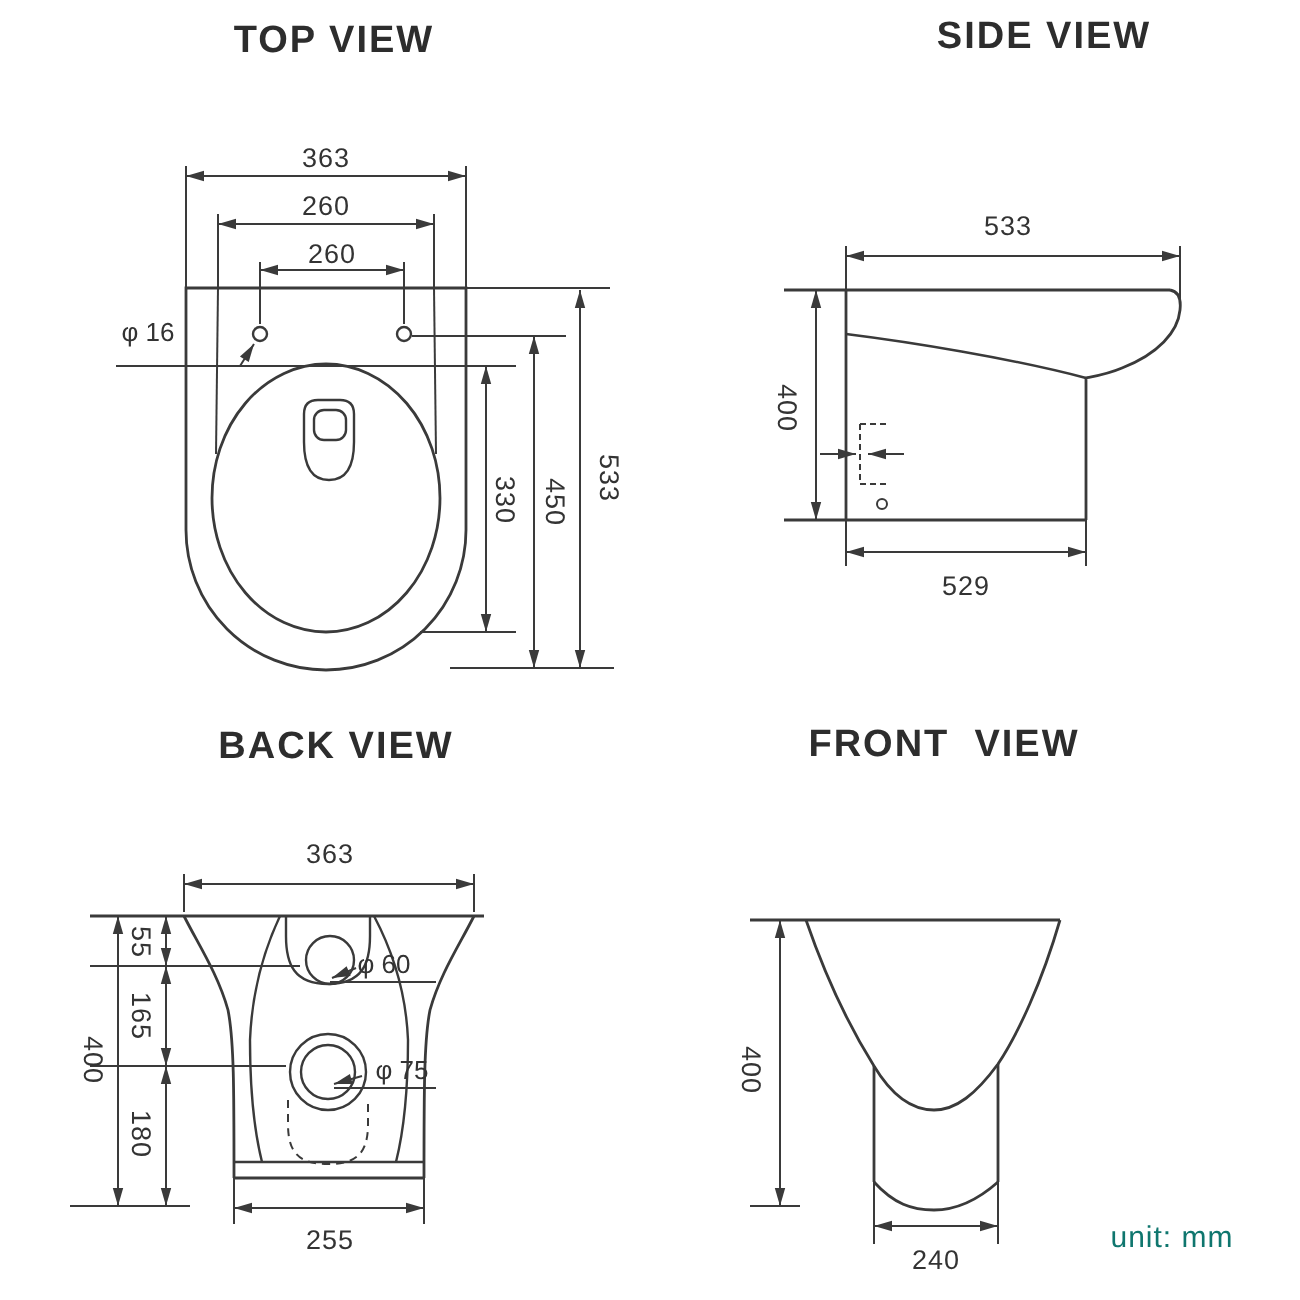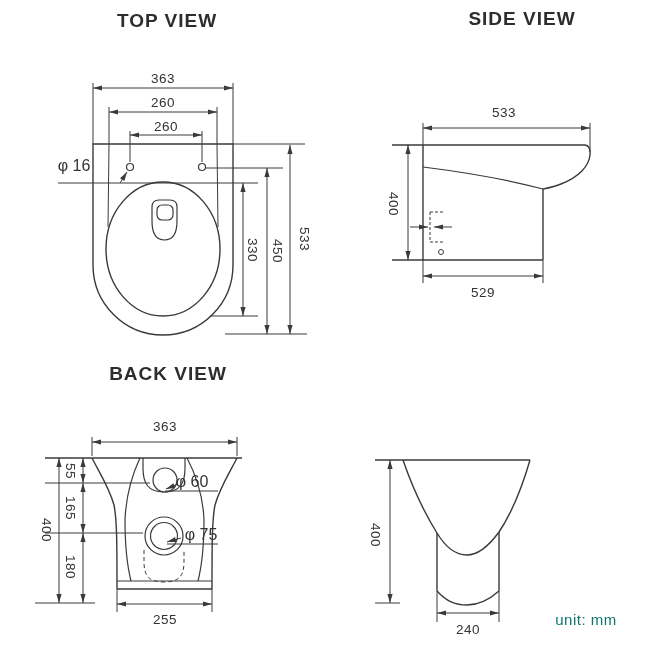--- a/index.html
+++ b/index.html
@@ -16,21 +16,21 @@
   }
   .vlabel{transform:translate(-50%,-50%) rotate(90deg);}
   .title{
     position:absolute;transform:translate(-50%,-50%);
     font-size:19px;font-weight:600;color:#2d2d2d;letter-spacing:1px;white-space:pre;
   }
   .unit{
     position:absolute;transform:translate(-50%,-50%);
     font-size:15px;color:#0f766e;white-space:pre;letter-spacing:0.5px;
   }
-  .phi{font-size:16px;letter-spacing:0;}
+  .phi{font-size:13px;letter-spacing:0;}
 </style>
 </head>
 <body>
 
 <div id="stage">
 
   <svg id="drawing" width="650" height="650" viewBox="0 0 650 650">
     <defs>
       <marker id="aE" markerWidth="10" markerHeight="8" refX="9.5" refY="4" orient="auto" markerUnits="userSpaceOnUse">
         <path d="M9.5,4 L0.5,1.4 L0.5,6.6 Z" fill="#3a3a3a"></path>
@@ -172,20 +172,21 @@
 
       <line x1="437" y1="591" x2="437" y2="622" stroke-width="1"></line>
       <line x1="499" y1="591" x2="499" y2="622" stroke-width="1"></line>
       <line x1="437" y1="613" x2="499" y2="613" stroke-width="1" marker-start="url(#aS)" marker-end="url(#aE)"></line>
     </g>
   </svg>
 
   <div class="title" style="left:167px;top:21px">TOP VIEW</div>
   <div class="title" style="left:168px;top:374px">BACK VIEW</div>
   <div class="title" style="left:522px;top:19px">SIDE VIEW</div>
+  <div class="title" style="left:472px;top:373px">FRONT  VIEW</div>
 
   <div class="lbl" style="left:163px;top:79px">363</div>
   <div class="lbl" style="left:163px;top:103px">260</div>
   <div class="lbl" style="left:166px;top:127px">260</div>
   <div class="lbl phi" style="left:74px;top:166px">φ 16</div>
   <div class="lbl vlabel" style="left:252px;top:250px">330</div>
   <div class="lbl vlabel" style="left:277px;top:251px">450</div>
   <div class="lbl vlabel" style="left:304px;top:239px">533</div>
 
   <div class="lbl" style="left:504px;top:113px">533</div>

